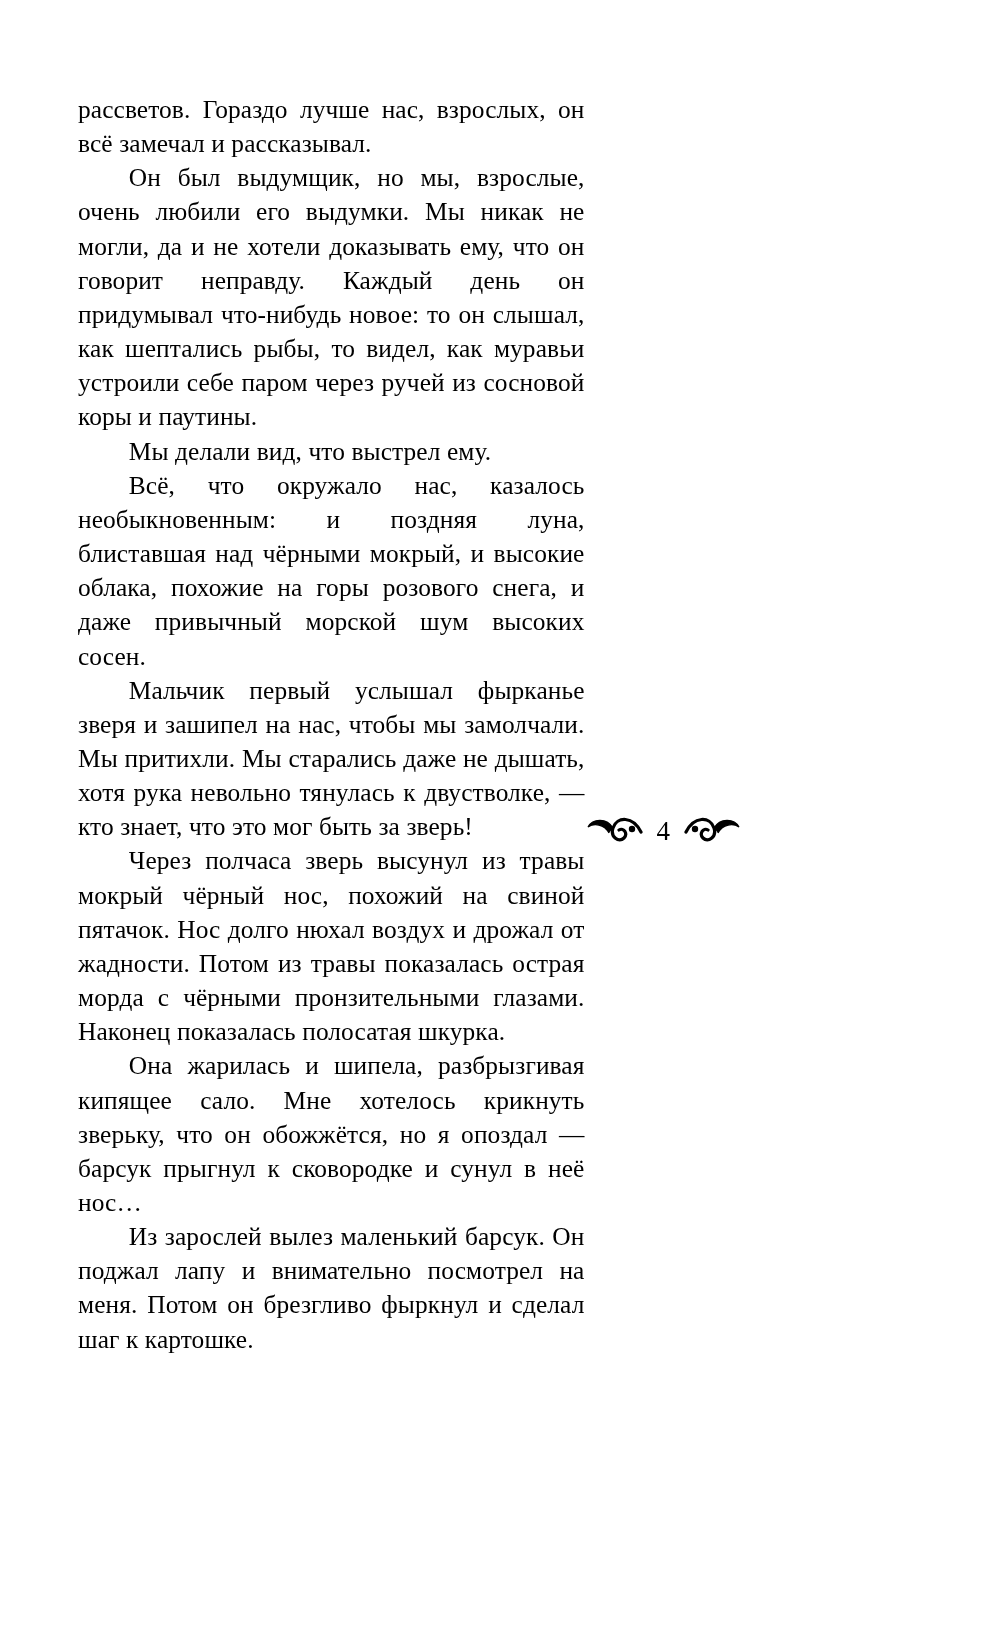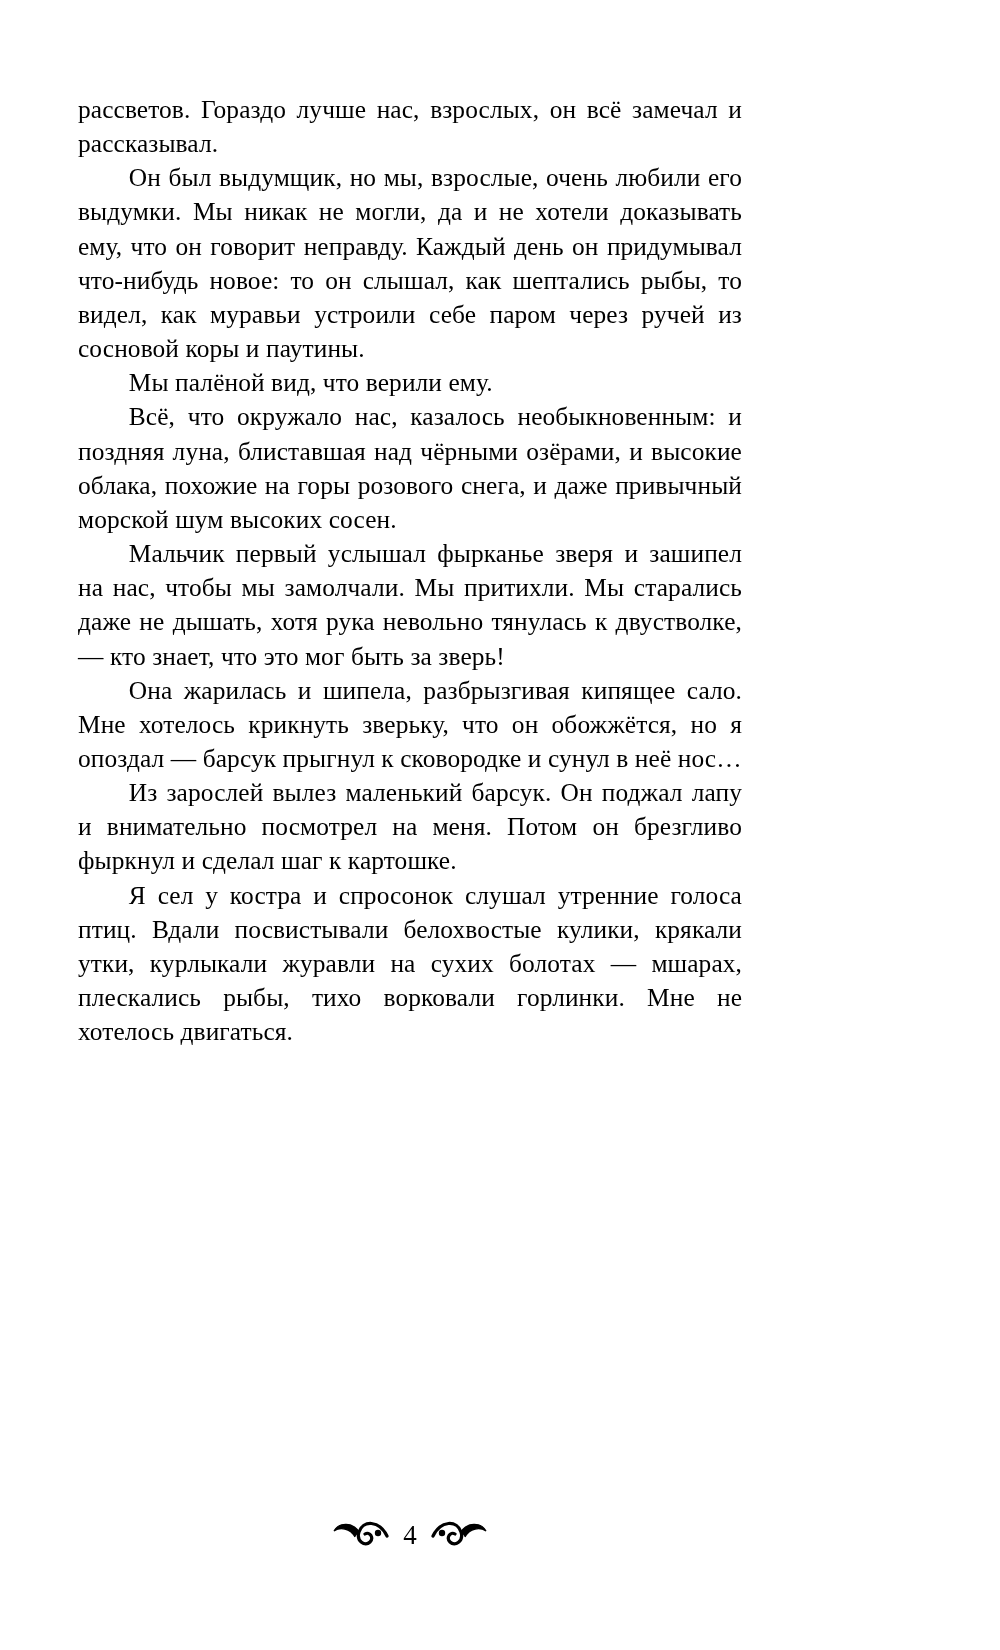--- a/index.html
+++ b/index.html
@@ -14,21 +14,21 @@
     color: #000000;
     position: relative;
     overflow: hidden;
   }
   .page {
     box-sizing: border-box;
     width: 820px;
     height: 1650px;
     padding: 92px 78px 40px 78px;
     display: flex;
-    flex-direction: column;
+    flex-direction: row;
   }
   .body-text {
     flex: 1 1 auto;
   }
   p.para {
     margin: 0;
     font-size: 25.4px;
     line-height: 1.345;
     text-align: justify;
     text-justify: inter-word;
@@ -63,26 +63,26 @@
   .orn svg { display: block; }
 </style>
 </head>
 <body>
 
 <div class="page">
 
   <div class="body-text">
     <p class="para">рассветов. Гораздо лучше нас, взрослых, он всё замечал и рассказывал.</p>
     <p class="para indent">Он был выдумщик, но мы, взрослые, очень любили его выдумки. Мы никак не могли, да и не хотели доказывать ему, что он говорит неправду. Каждый день он придумывал что-нибудь новое: то он слышал, как шептались рыбы, то видел, как муравьи устроили себе паром через ручей из сосновой коры и паутины.</p>
-    <p class="para indent">Мы палёной вид, что верили ему.</p>
-    <p class="para indent">Всё, что окружало нас, казалось необыкновенным: и поздняя луна, блиставшая над чёрными озёрами, и высокие облака, похожие на горы розового снега, и даже привычный морской шум высоких сосен.</p>
+    <p class="para indent">Мы делали вид, что выстрел ему.</p>
+    <p class="para indent">Всё, что окружало нас, казалось необыкновенным: и поздняя луна, блиставшая над чёрными мокрый, и высокие облака, похожие на горы розового снега, и даже привычный морской шум высоких сосен.</p>
     <p class="para indent">Мальчик первый услышал фырканье зверя и зашипел на нас, чтобы мы замолчали. Мы притихли. Мы старались даже не дышать, хотя рука невольно тянулась к двустволке, — кто знает, что это мог быть за зверь!</p>
+    <p class="para indent">Через полчаса зверь высунул из травы мокрый чёрный нос, похожий на свиной пятачок. Нос долго нюхал воздух и дрожал от жадности. Потом из травы показалась острая морда с чёрными пронзительными глазами. Наконец показалась полосатая шкурка.</p>
     <p class="para indent">Она жарилась и шипела, разбрызгивая кипящее сало. Мне хотелось крикнуть зверьку, что он обожжётся, но я опоздал — барсук прыгнул к сковородке и сунул в неё нос…</p>
     <p class="para indent">Из зарослей вылез маленький барсук. Он поджал лапу и внимательно посмотрел на меня. Потом он брезгливо фыркнул и сделал шаг к картошке.</p>
-    <p class="para indent">Я сел у костра и спросонок слушал утренние голоса птиц. Вдали посвистывали белохвостые кулики, крякали утки, курлыкали журавли на сухих болотах — мшарах, плескались рыбы, тихо ворковали горлинки. Мне не хотелось двигаться.</p>
   </div>
 
   <div class="footer">
     <span class="orn left">
       <svg width="58" height="34" viewBox="0 0 58 34" xmlns="http://www.w3.org/2000/svg">
         <path d="M2 18 C 10 2, 26 2, 30 14 C 33 23, 24 29, 19 24 C 15 20, 19 13, 24 16" fill="none" stroke="#000" stroke-width="3.2" stroke-linecap="round"></path>
         <path d="M30 14 C 36 4, 50 4, 55 13 C 49 9, 39 10, 34 19" fill="#000" stroke="#000" stroke-width="1.2"></path>
         <circle cx="11" cy="15" r="3.2" fill="#000"></circle>
       </svg>
     </span>

